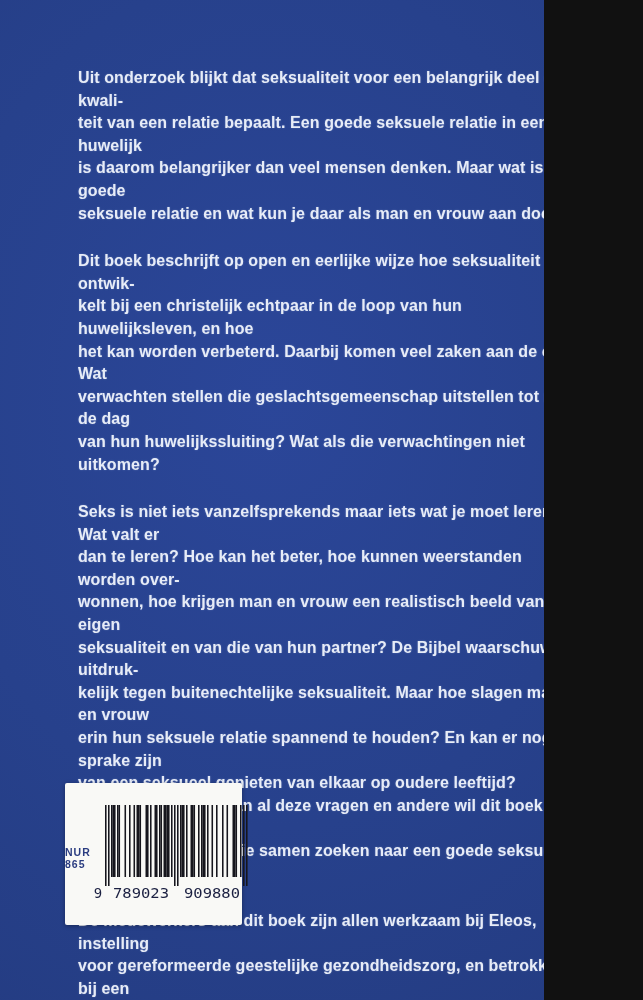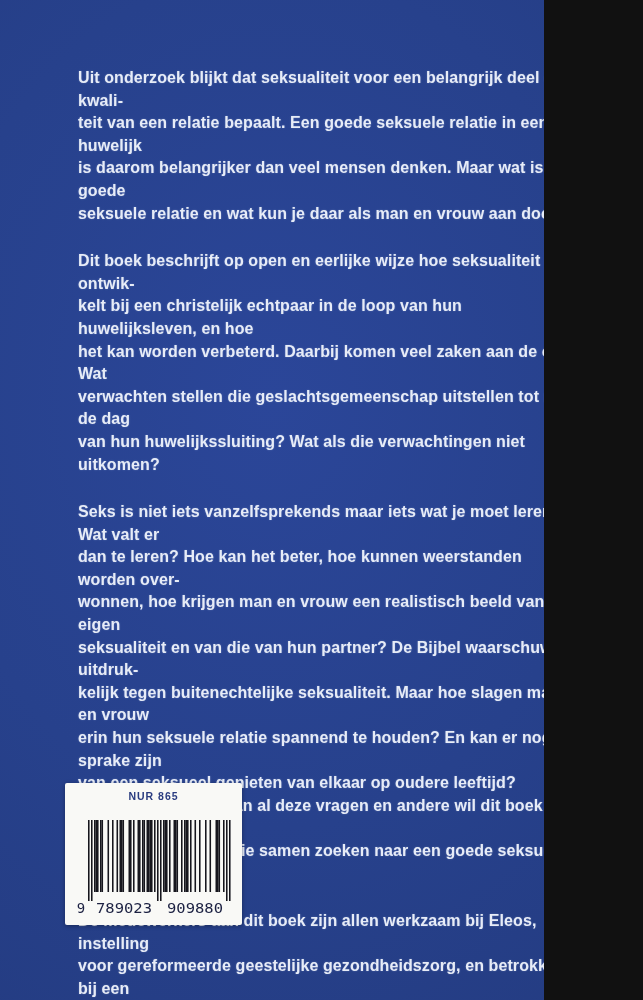--- a/index.html
+++ b/index.html
@@ -38,23 +38,22 @@
   .barcode-panel {
     position: absolute;
     left: 65px;
     top: 783px;
     width: 177px;
     height: 142px;
     background: #f9f9f6;
     border-radius: 2px;
     box-shadow: 0 1px 4px rgba(0,0,0,0.35);
     display: flex;
-    flex-direction: column;
+    flex-direction: row;
     align-items: center;
-    gap: 16px;
   }
   .nur-code {
     margin-top: 7px;
     font-size: 10.5px;
     font-weight: 600;
     letter-spacing: 1px;
     color: #2a3c80;
   }
   .isbn-line {
     display: flex;

